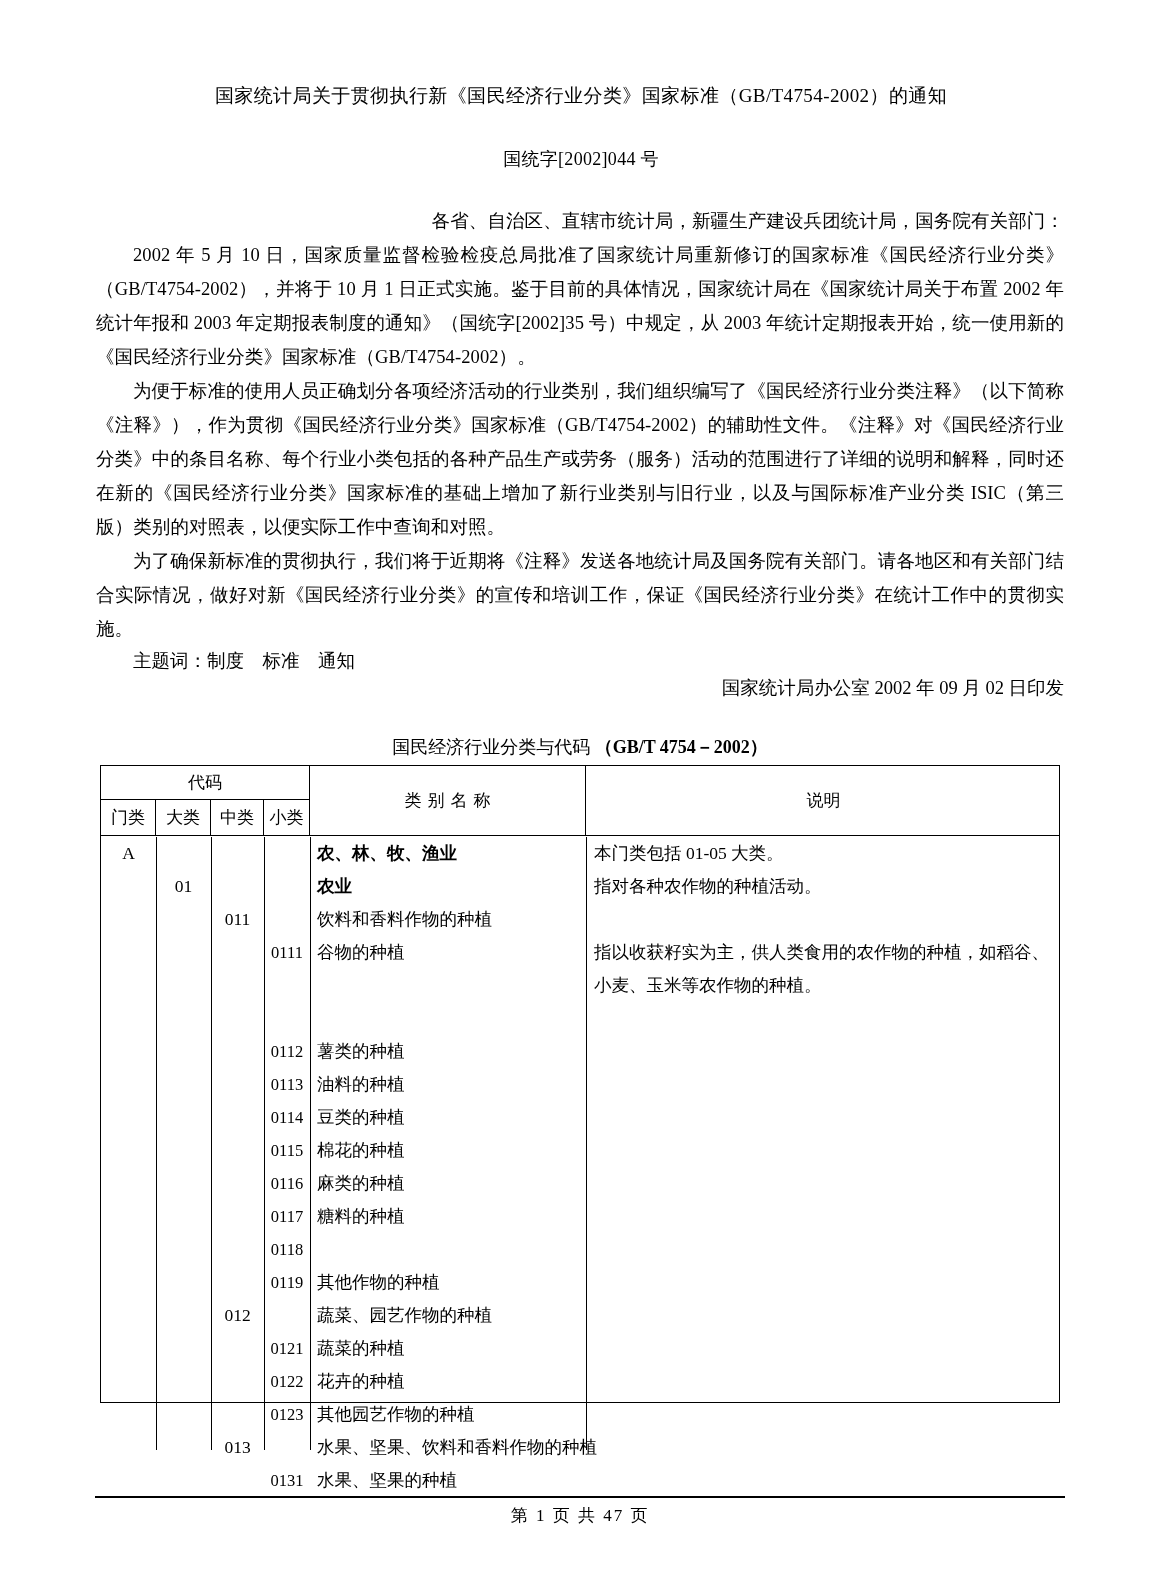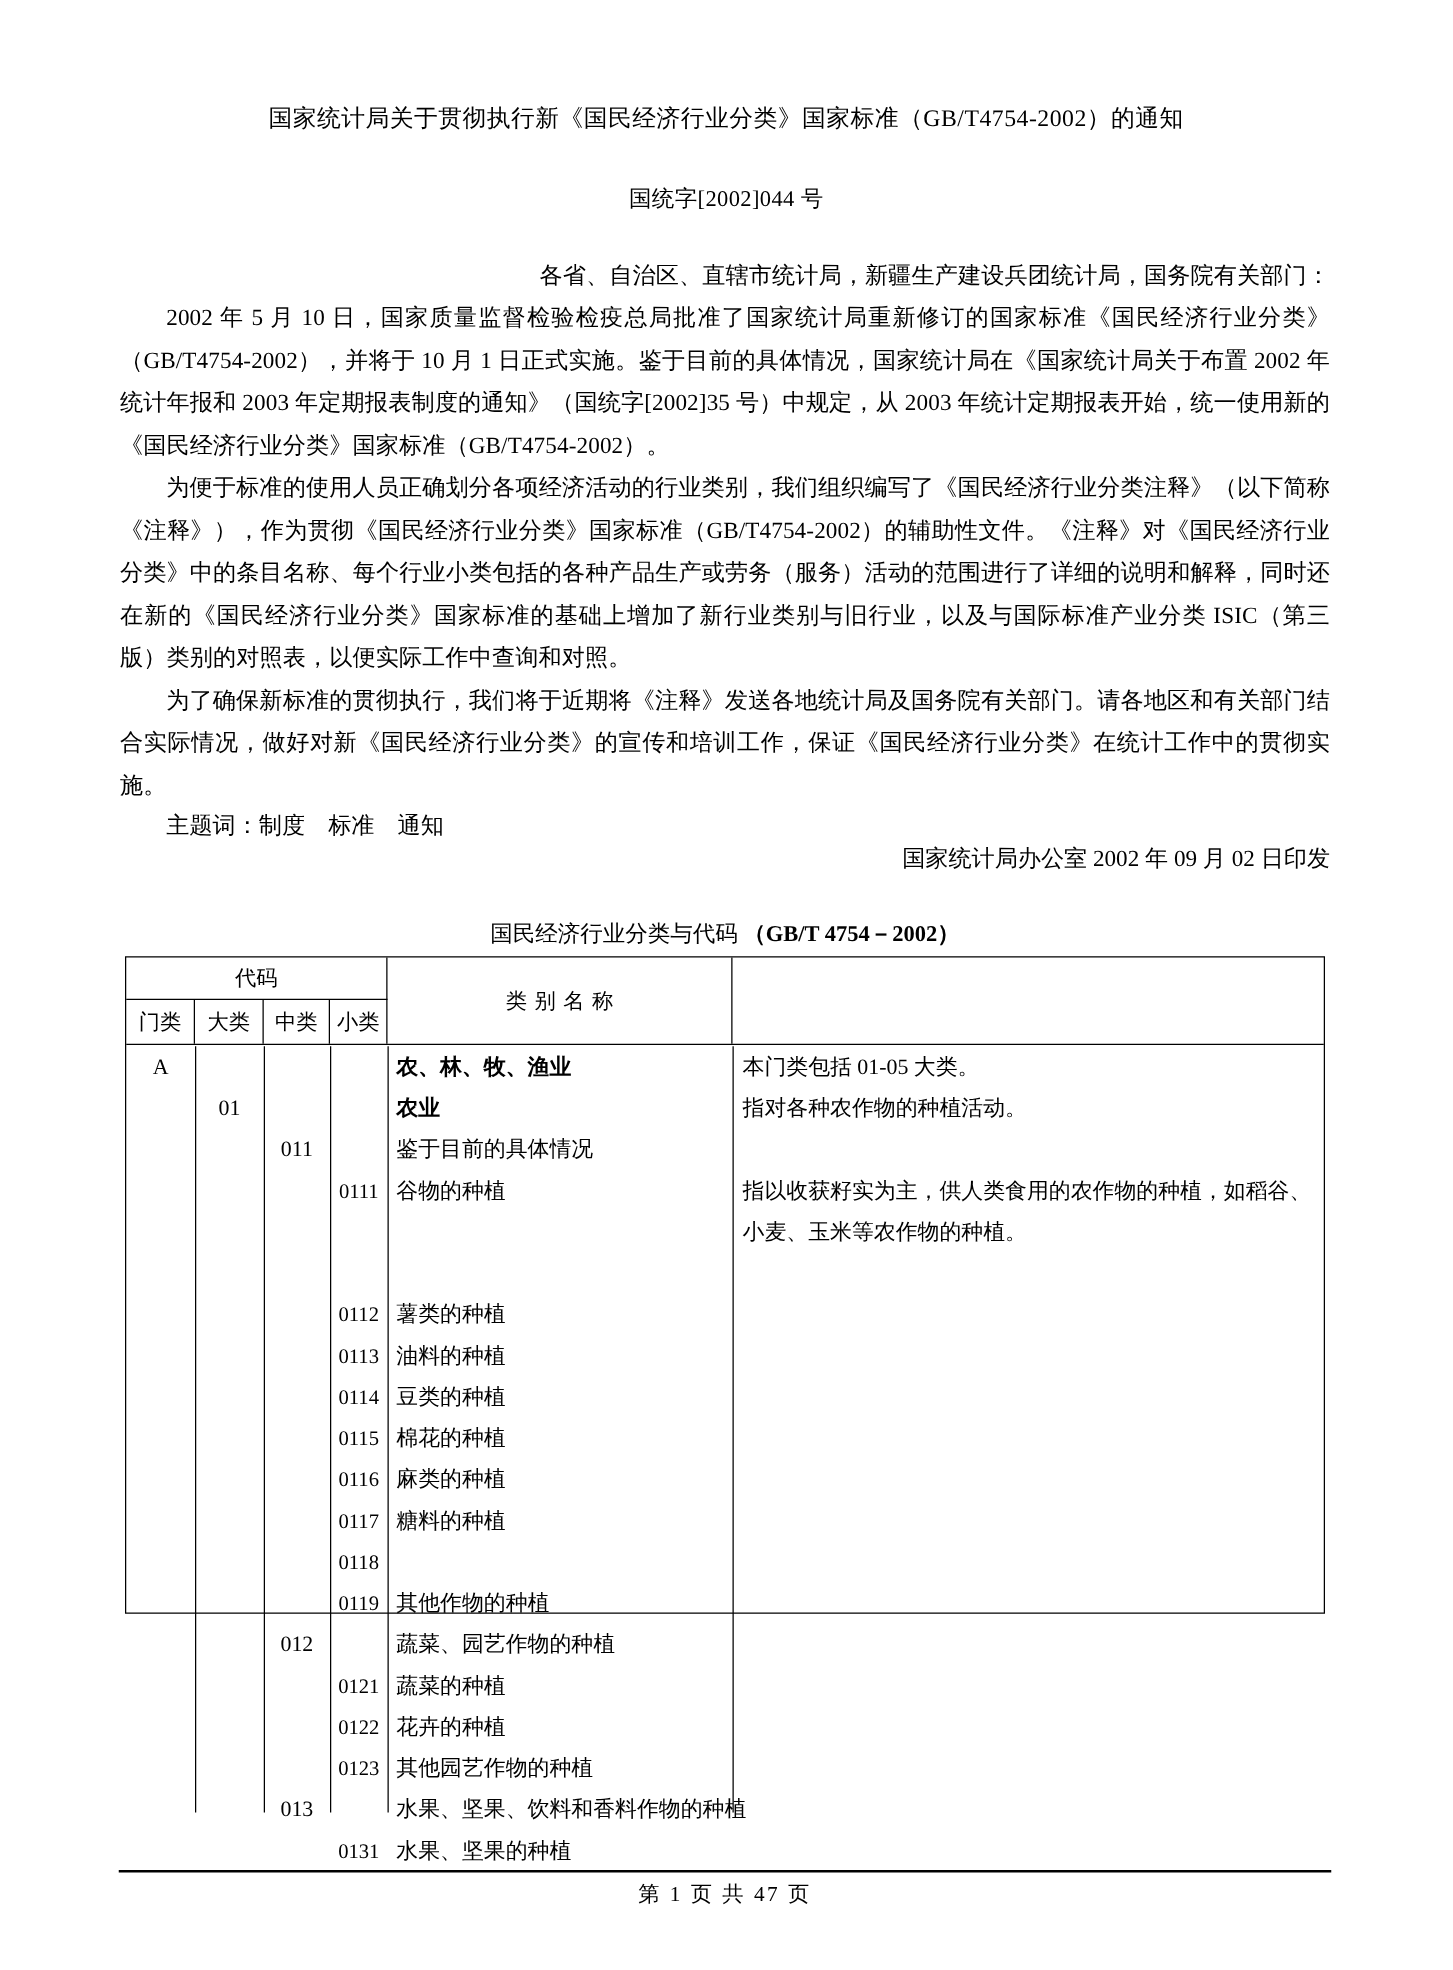--- a/index.html
+++ b/index.html
@@ -96,21 +96,21 @@
     font-weight: bold;
     font-family: "Liberation Serif", "DejaVu Serif", serif;
   }
 
   
   .tbl-wrap {
     position: absolute;
     left: 100px;
     top: 765px;
     width: 960px;
-    height: 526px;
+    height: 638px;
     border: 1.5px solid #000;
     box-sizing: border-box;
   }
 
   
   .tbl-head {
     position: absolute;
     left: 0; top: 0;
     width: 100%;
     height: 69px;
@@ -268,20 +268,21 @@
 
   <div class="tbl-wrap">
 
     <div class="tbl-head">
       <div class="hdr-code-span">代码</div>
       <div class="hdr-sub s0">门类</div>
       <div class="hdr-sub s1">大类</div>
       <div class="hdr-sub s2">中类</div>
       <div class="hdr-sub s3">小类</div>
       <div class="hdr-name">类别名称</div>
+      <div class="hdr-desc">说明</div>
     </div>
     <div class="hdr-bottom-rule"></div>
 
     <div class="tbl-body">
       <div class="vrule v0"></div>
       <div class="vrule v1"></div>
       <div class="vrule v2"></div>
       <div class="vrule v3"></div>
       <div class="vrule v4"></div>
       <div class="rows" id="table-rows">
@@ -299,21 +300,21 @@
             <div class="cell c-zhong"></div>
             <div class="cell c-xiao"></div>
             <div class="cell c-desc">指对各种农作物的种植活动。</div>
             <div class="cell c-name bold">农业</div>
           </div>
           <div class="row">
             <div class="cell c-men"></div>
             <div class="cell c-da"></div>
             <div class="cell c-zhong">011</div>
             <div class="cell c-xiao"></div>
-            <div class="cell c-name">鉴于目前的具体情况</div>
+            <div class="cell c-name">饮料和香料作物的种植</div>
             <div class="cell c-desc"></div>
           </div>
           <div class="row">
             <div class="cell c-men"></div>
             <div class="cell c-da"></div>
             <div class="cell c-zhong"></div>
             <div class="cell c-xiao">0111</div>
             <div class="cell c-name">谷物的种植</div>
             <div class="cell c-desc">指以收获籽实为主，供人类食用的农作物的种植，如稻谷、</div>
           </div>

